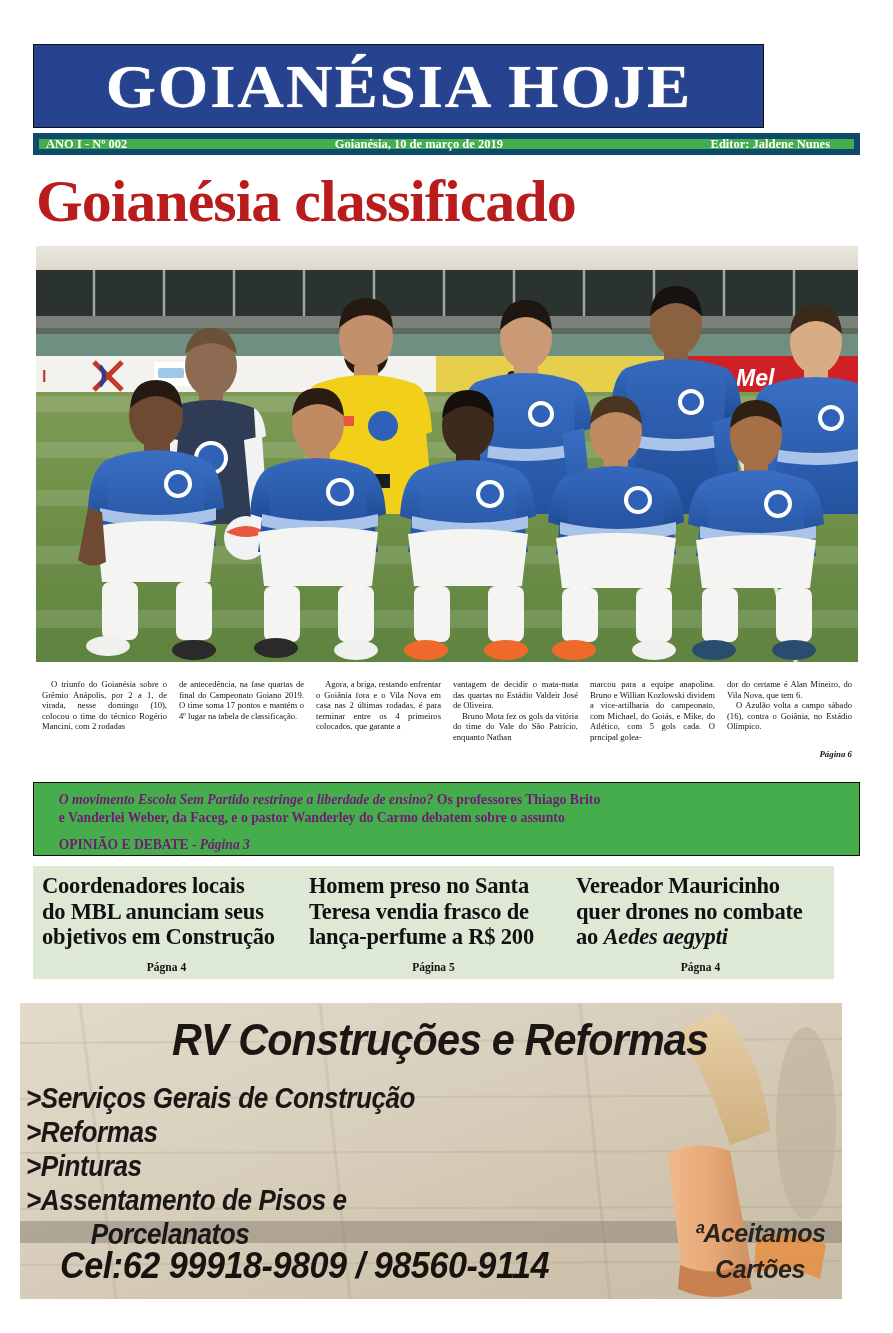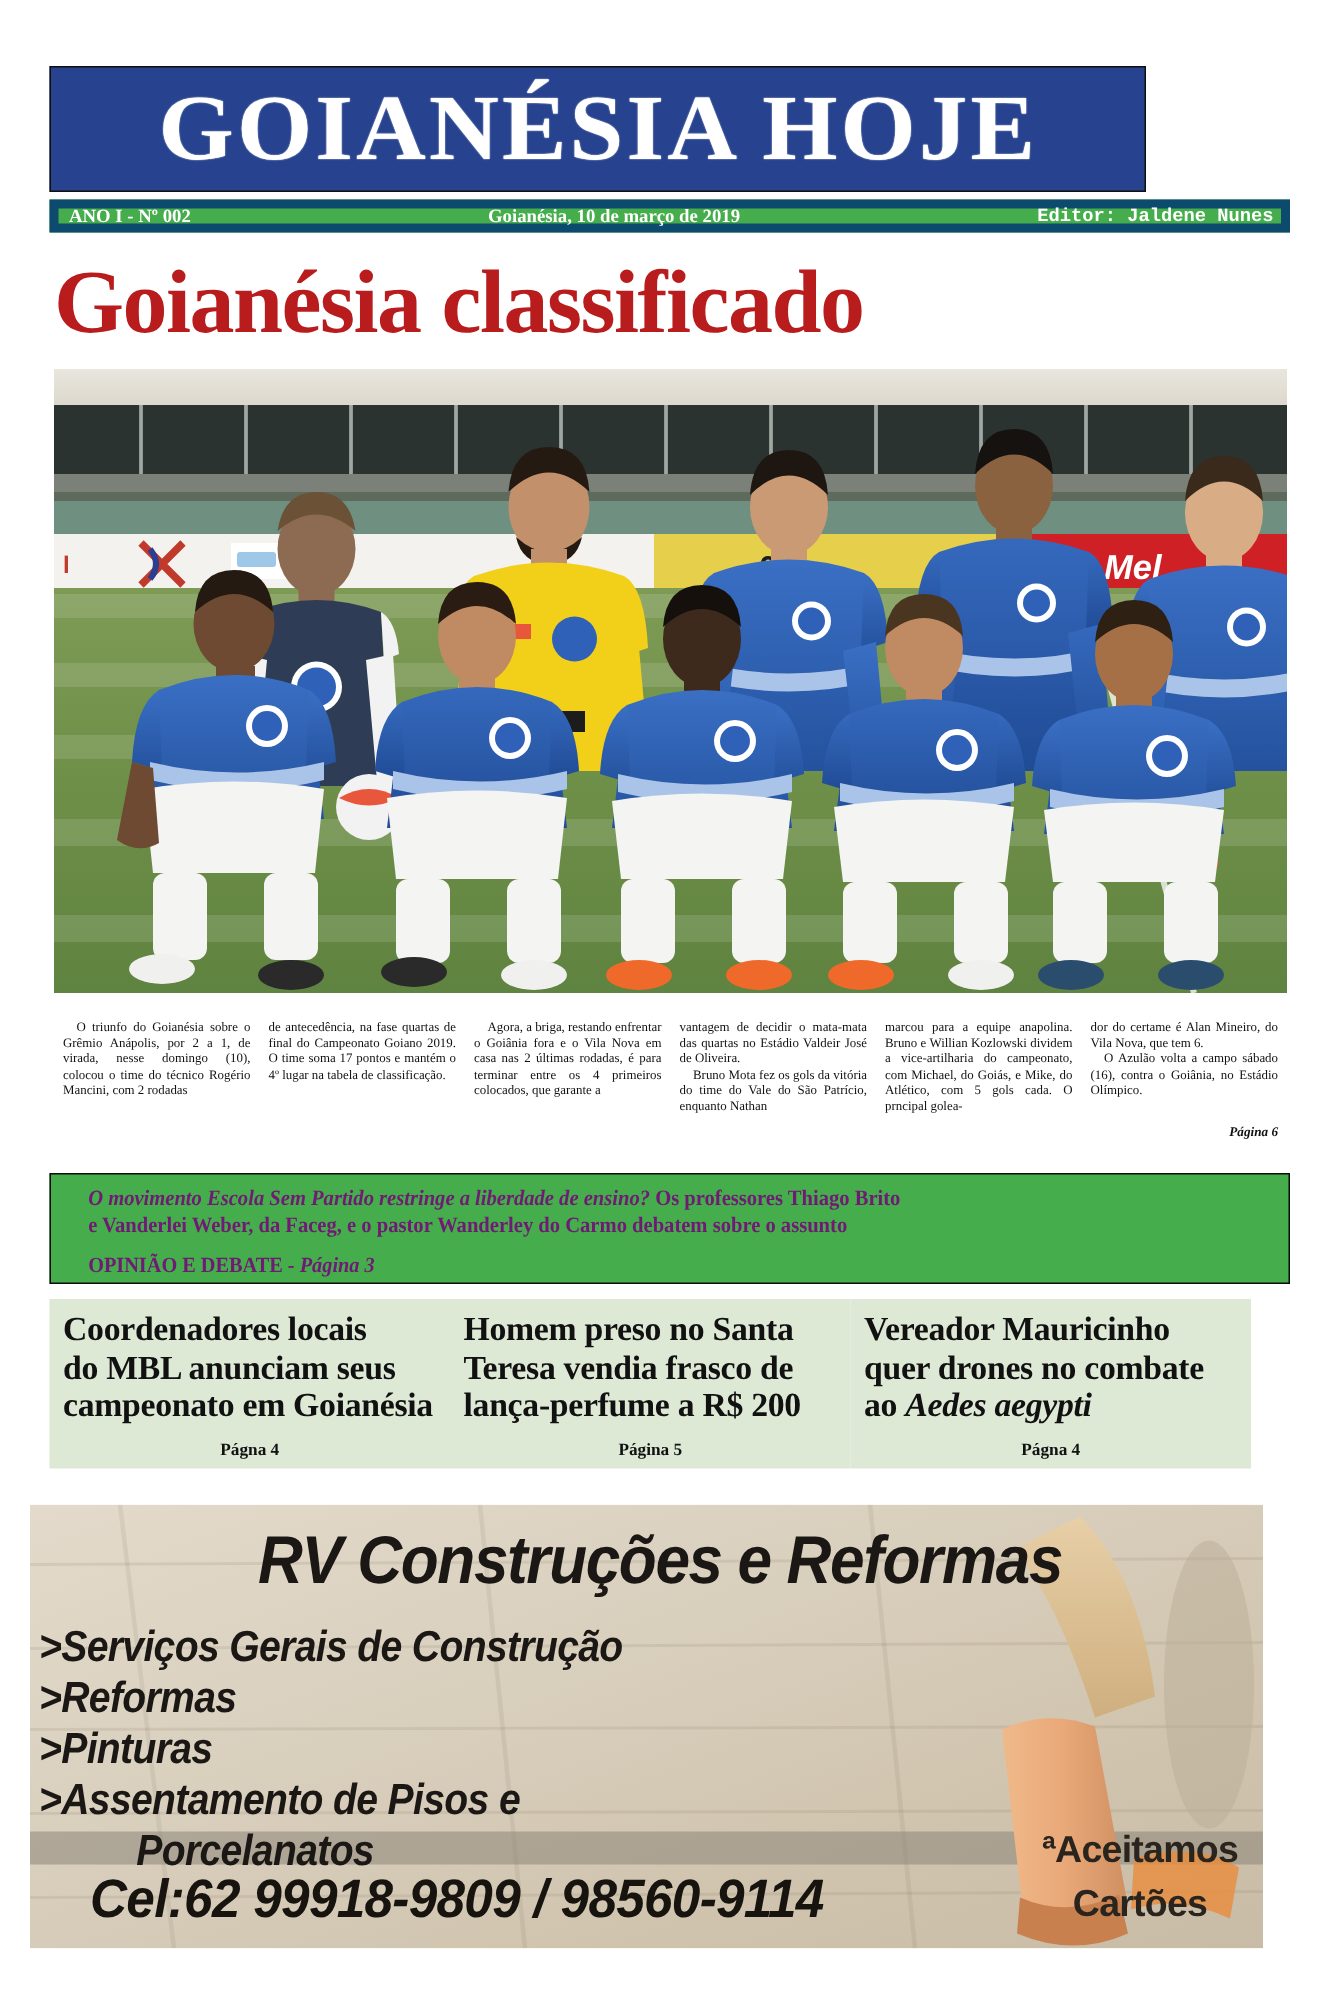--- a/index.html
+++ b/index.html
@@ -14,21 +14,21 @@
   .masthead-title{color:#ffffff;font-family:"Liberation Serif",serif;font-weight:bold;
     font-size:62px;letter-spacing:2px;line-height:1;white-space:nowrap;
     transform:scaleX(1.04);text-shadow:0 0 1px #fff;}
 
   
   .infobar{position:absolute;left:33px;top:133px;width:827px;height:22px;
     background:#45ad4b;border:6px solid #0c4a6e;box-sizing:border-box;
     display:flex;align-items:center;color:#fff;font-size:12.5px;font-weight:bold;}
   .infobar .left{padding-left:7px;flex:0 0 auto;}
   .infobar .center{flex:1 1 auto;text-align:center;}
-  .infobar .right{padding-right:5px;flex:0 0 auto;font-family:Liberation Mono, monospace;}
+  .infobar .right{padding-right:24px;flex:0 0 auto;}
 
   
   .headline{position:absolute;left:36px;top:163px;width:824px;height:76px;
     font-size:60px;font-weight:bold;line-height:76px;color:#b91c1c;
     letter-spacing:-1px;white-space:nowrap;}
 
   
   .photo{position:absolute;left:36px;top:246px;width:822px;height:416px;
     overflow:hidden;background:#6d8b4b;border:0;}
   .photo svg{display:block;width:822px;height:416px;}
@@ -80,21 +80,21 @@
     font-family:"Liberation Sans",sans-serif;font-weight:bold;font-style:italic;
     color:#1b1714;font-size:29px;line-height:34px;letter-spacing:-.5px;
     transform:scaleX(.9);transform-origin:left top;}
   .ad-list div{white-space:nowrap;}
   .ad-list .indent{padding-left:72px;}
   .ad-phone{position:absolute;left:40px;top:243px;
     font-family:"Liberation Sans",sans-serif;font-weight:bold;font-style:italic;
     color:#17130f;font-size:36px;line-height:40px;letter-spacing:-.5px;
     transform:scaleX(.95);transform-origin:left top;white-space:nowrap;}
   .ad-cards{position:absolute;left:650px;top:212px;width:180px;text-align:center;
-    font-family:"Liberation Sans",sans-serif;font-weight:bold;
+    font-family:"Liberation Sans",sans-serif;font-weight:bold;font-style:italic;
     color:#2a241e;font-size:25px;line-height:36px;letter-spacing:-.5px;}
   .ad-cards div{white-space:nowrap;}
 </style>
 </head>
 <body>
 
 <div class="page">
 
   <div class="masthead">
     <div class="masthead-title">GOIANÉSIA HOJE</div>
@@ -384,21 +384,21 @@
       <span>OPINIÃO E DEBATE - </span><span class="it">Página 3</span>
     </div>
   </div>
 
   <div class="teasers">
 
     <div class="teaser">
       <h2>
         <span>Coordenadores locais</span><br>
         <span>do MBL anunciam seus</span><br>
-        <span>campeonato em Goianésia</span>
+        <span>objetivos em Construção</span>
       </h2>
       <div class="tpage">Págna 4</div>
     </div>
 
     <div class="teaser">
       <h2>
         <span>Homem preso no Santa</span><br>
         <span>Teresa vendia frasco de</span><br>
         <span>lança-perfume a R$ 200</span>
       </h2>

